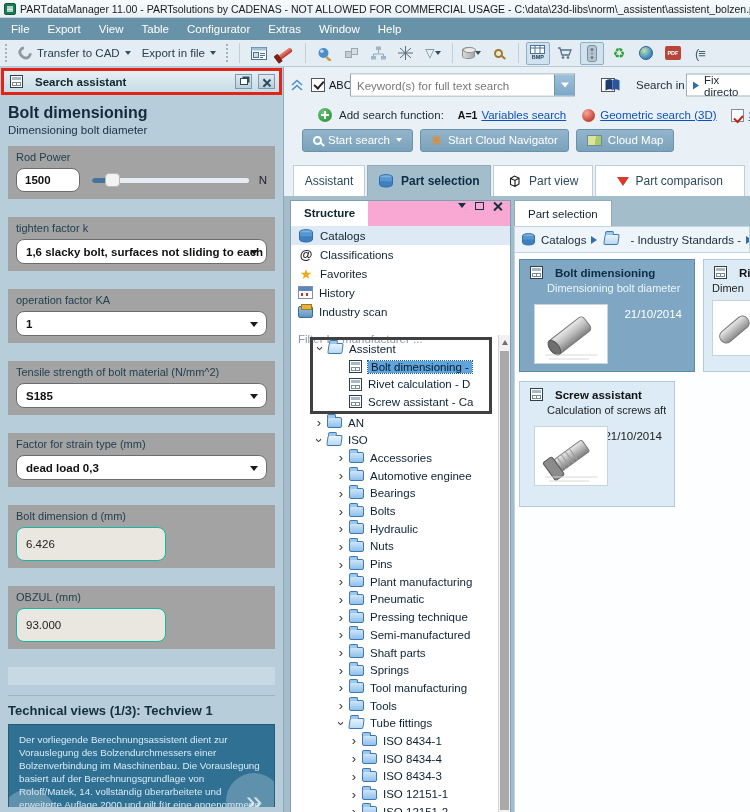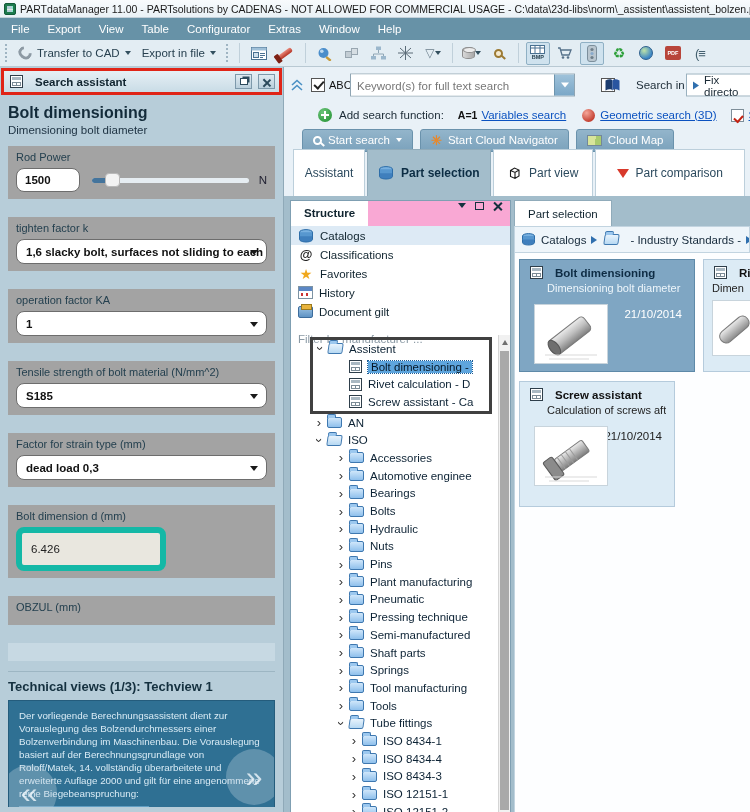--- a/index.html
+++ b/index.html
@@ -53,21 +53,21 @@
   .grp{background:#a3a3a3;padding:5px 8px 7px;margin-bottom:18px}
   .grp label{display:block;font-size:11px;color:#24404f;margin-bottom:5px}
   .grp .ctl-row{display:flex;align-items:center}
   .tfield{width:64px;height:24px;border:1px solid #6d6d6d;border-radius:8px;background:#fff;font:bold 11.5px "Liberation Sans",sans-serif;padding:0 8px;color:#111}
   .slider{position:relative;flex:1;height:5px;background:#e6edf2;border-radius:3px;margin:0 10px 0 12px}
   .slider .fill{position:absolute;left:0;top:0;bottom:0;width:16px;background:#44749c;border-radius:3px}
   .slider .thumb{position:absolute;left:13px;top:-5px;width:15px;height:14px;background:#f3f3f3;border:1px solid #b9b9b9;border-radius:4px}
   .unit{font-size:11.5px;color:#223}
   .dd{height:25px;border:1px solid #6d6d6d;border-radius:8px;background:#fff;display:flex;align-items:center;padding:0 22px 0 9px;font-weight:bold;font-size:11.5px;color:#111;position:relative;white-space:nowrap;overflow:hidden}
   .dd::after{content:"";position:absolute;right:8px;top:10px;border-left:4.5px solid transparent;border-right:4.5px solid transparent;border-top:5px solid #1a1a1a}
-  .ro{height:25px;width:150px;border:6px solid #14b8a6;border-radius:8px;background:#e9e7df;display:flex;align-items:center;padding:16px 9px;font-size:11.5px;color:#222}
+  .ro{height:25px;width:150px;border:1px solid #14b8a6;border-radius:8px;background:#e9e7df;display:flex;align-items:center;padding:16px 9px;font-size:11.5px;color:#222}
   .spacer-strip{height:18px;background:#c7d9e3;margin-bottom:10px}
   .tech-heading{font-size:13px;font-weight:bold;color:#14303f;border-top:1px solid #9db6c3;padding-top:7px;margin-bottom:6px}
   .techbox{position:relative;background:#2f7093;border:1px solid #245c7c;padding:9px 10px;height:150px;color:#d9ebf5;font-size:9.8px;line-height:1.32;overflow:hidden}
   .formula{margin-top:6px;background:#609ec2;display:inline-block;padding:4px 10px 5px;color:#0b2236;font-family:"Liberation Serif",serif;font-style:italic;font-size:12px}
   .formula .rad{font-size:22px;font-style:normal;vertical-align:-6px}
   .frac{display:inline-block;text-align:center;vertical-align:middle;border-top:1px solid #0b2236;padding:0 4px;margin-left:-2px}
   .frac .num{display:block;border-bottom:4px solid #fef9c3;padding:0 2px}
   .frac .den{display:block}
   .navc{position:absolute;width:56px;height:56px;border-radius:50%;background:rgba(200,216,226,.32);display:flex;align-items:center;justify-content:center;font-size:30px;color:rgba(240,248,252,.8);line-height:1}
   .navc.prev{left:-8px;bottom:28px}
@@ -97,21 +97,21 @@
   .a3{font-weight:bold;font-size:10.5px;color:#111;margin-left:14px}
   .slink{color:#0b52c0;text-decoration:underline;font-size:11.5px}
   .sphere{width:13px;height:13px;border-radius:50%;background:radial-gradient(circle at 35% 30%,#f5a79a,#b01708);flex:none;margin-left:16px}
   .sketch{width:13px;height:13px;background:#fff;border:1px solid #7e8e99;position:relative;flex:none;margin-left:14px}
   .sketch::after{content:"";position:absolute;left:2px;top:5px;width:7px;height:4px;border-left:2px solid #c42313;border-bottom:2px solid #c42313;transform:rotate(-48deg)}
   .actions-row{position:absolute;left:0;top:60px;right:0;height:26px;display:flex;align-items:center;gap:7px;padding-left:18px}
   .bbtn{display:inline-flex;align-items:center;gap:6px;background:linear-gradient(#93b5cb,#7ba2bc);border:1px solid #6a92ac;border-radius:3px;color:#fff;font-size:11.5px;height:23px;padding:0 10px}
   .cloudnav-ic{color:#e8882a;font-size:13px;font-weight:bold}
   .map-ic{width:15px;height:11px;background:linear-gradient(100deg,#d8e59b 55%,#a9cb6f 55%);border:1px solid #73879a;display:inline-block}
   .tabs-row{position:absolute;left:0;top:96px;right:0;height:33px;padding-left:9px;display:flex;align-items:flex-end}
-  .tab{height:47px;display:inline-flex;align-items:center;justify-content:center;gap:7px;background:#fff;border:1px solid #bccfdb;border-bottom:none;margin-right:2px;font-size:12px;color:#2c4a5e;padding:0 10px}
+  .tab{height:31px;display:inline-flex;align-items:center;justify-content:center;gap:7px;background:#fff;border:1px solid #bccfdb;border-bottom:none;margin-right:2px;font-size:12px;color:#2c4a5e;padding:0 10px}
   .tab.active{background:#a3bdcb;font-weight:bold;color:#0c2d44;border-color:#90abba}
   .tri-red{width:0;height:0;border-left:6px solid transparent;border-right:6px solid transparent;border-top:9px solid #d8392b;display:inline-block}
   .content{position:absolute;left:0;top:129px;right:0;bottom:0;background:#a3bdcb}
   
   .structure-panel{position:absolute;left:6px;top:4px;width:221px;bottom:0;background:#fff;border:1px solid #7f9fb2;border-bottom:none;overflow:hidden}
   .sp-header{height:25px;background:#f9a8d4;display:flex;align-items:flex-start}
   .sp-tab{background:#fff;height:25px;line-height:25px;padding:0 13px;font-weight:bold;font-size:11.5px;color:#10242f}
   .sp-btns{margin-left:auto;display:flex;align-items:center;gap:9px;padding-right:8px}
   .hdr-caret{width:0;height:0;border-left:4px solid transparent;border-right:4px solid transparent;border-top:5px solid #16313f}
   .hdr-max{width:9px;height:8px;border:1.5px solid #16313f}
@@ -362,20 +362,23 @@
 
     <div class="grp">
       <label>Bolt dimension d (mm)</label>
       <div class="ro">
           <span>6.426</span>
         </div>
     </div>
 
     <div class="grp">
       <label>OBZUL (mm)</label>
+      <div class="ro">
+          <span>93.000</span>
+        </div>
     </div>
 
     <div class="spacer-strip"></div>
 
     <div class="tech-heading">Technical views (1/3): Techview 1</div>
     <div class="techbox">
       <div>Der vorliegende Berechnungsassistent dient zur Vorauslegung des Bolzendurchmessers einer Bolzenverbindung im Maschinenbau. Die Vorauslegung basiert auf der Berechnungsgrundlage von Roloff/Matek, 14. vollständig überarbeitete und erweiterte Auflage 2000 und gilt für eine angenommene reine Biegebeanspruchung:</div>
       <div class="formula">
         <span>d ≈ k ·</span>
         <span class="rad">√</span><span class="frac"><span class="num">KA · Fnenn</span><span class="den">σbzul</span></span>
@@ -513,21 +516,21 @@
       <div class="sp-item">
         <span class="i-star">★</span>
         <span>Favorites</span>
       </div>
       <div class="sp-item">
         <span class="i-history"></span>
         <span>History</span>
       </div>
       <div class="sp-item">
         <span class="i-scan"></span>
-        <span>Document gilt</span>
+        <span>Industry scan</span>
       </div>
       <div class="sp-filter">
         <input placeholder="Filter by manufacturer ..." style="">
       </div>
 
       <div class="sp-tree">
         <div class="redbox">
 
             <div class="trow b0 open">
               <span class="chev">›</span>

